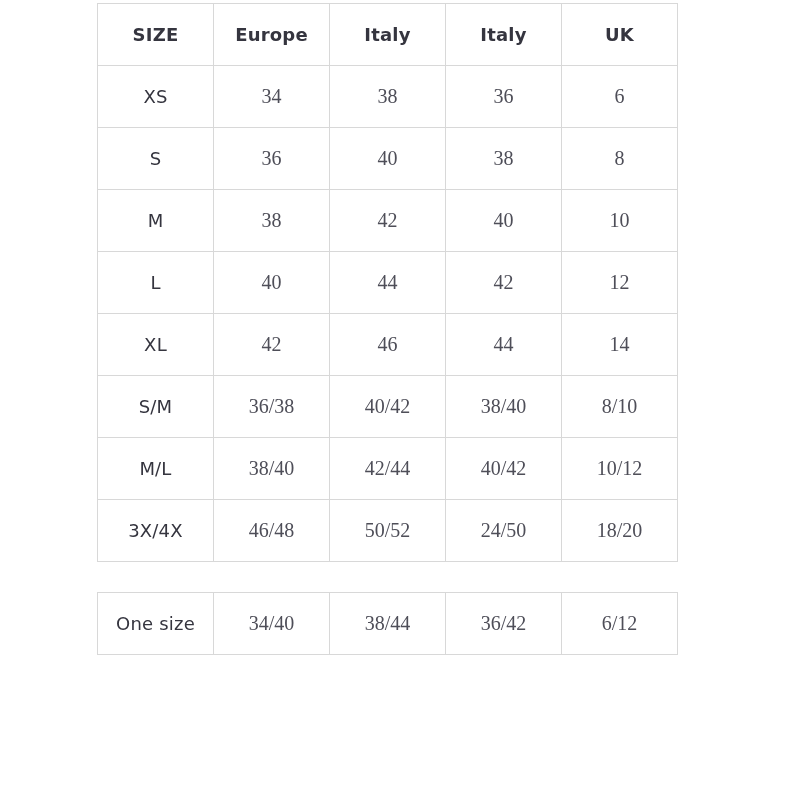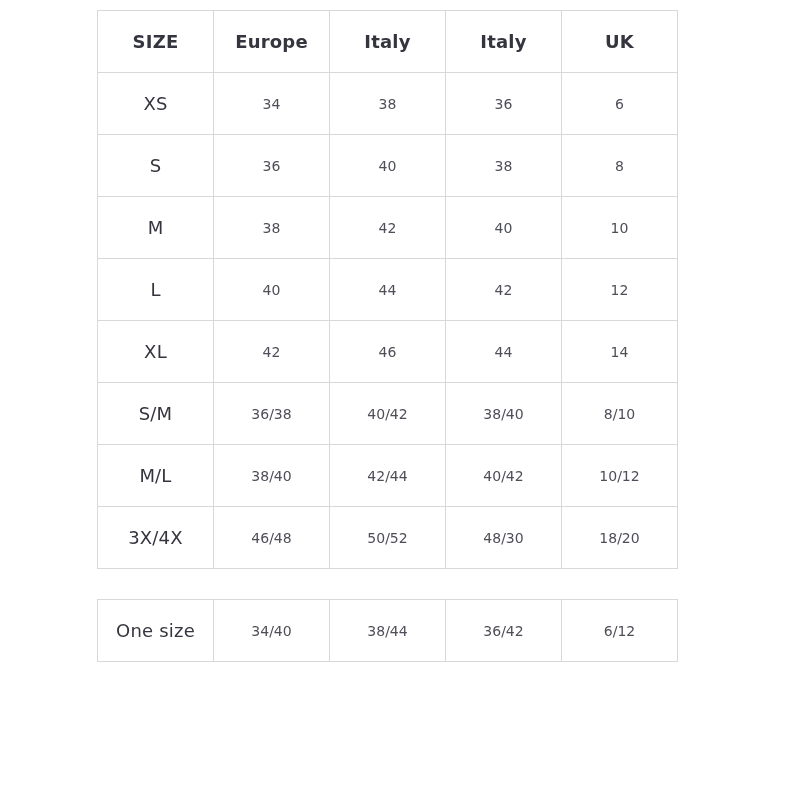--- a/index.html
+++ b/index.html
@@ -10,21 +10,21 @@
     height: 800px;
     font-family: "DejaVu Sans", "Liberation Sans", sans-serif;
     overflow: hidden;
   }
   .page {
     width: 800px;
     height: 800px;
     background: #ffffff;
     box-sizing: border-box;
     padding-left: 97px;
-    padding-top: 10px;
+    padding-top: 3px;
   }
   table.size-chart {
     border-collapse: collapse;
     width: 581px;
     table-layout: fixed;
     background: #ffffff;
   }
   table.size-chart td,
   table.size-chart th {
     border: 1px solid #d8d8d8;
@@ -41,22 +41,23 @@
     letter-spacing: 0.2px;
   }
   td.size-cell {
     font-weight: 400;
     font-size: 18px;
     color: #35353f;
     letter-spacing: 0.2px;
   }
   td.value-cell {
     font-weight: 400;
-    font-size: 14px;
+    font-size: 20px;
     color: #4e4e58;
+    font-family: Liberation Serif, serif;
   }
   table.secondary {
     margin-top: 30px;
   }
 </style>
 </head>
 <body>
 
 <div class="page">
 
@@ -117,21 +118,21 @@
         <td class="size-cell">M/L</td>
         <td class="value-cell">38/40</td>
         <td class="value-cell">42/44</td>
         <td class="value-cell">40/42</td>
         <td class="value-cell">10/12</td>
       </tr>
       <tr>
         <td class="size-cell">3X/4X</td>
         <td class="value-cell">46/48</td>
         <td class="value-cell">50/52</td>
-        <td class="value-cell">48/30</td>
+        <td class="value-cell">24/50</td>
         <td class="value-cell">18/20</td>
       </tr>
     </tbody>
   </table>
 
   <table class="size-chart secondary">
     <tbody>
       <tr>
         <td class="size-cell">One size</td>
         <td class="value-cell">34/40</td>

